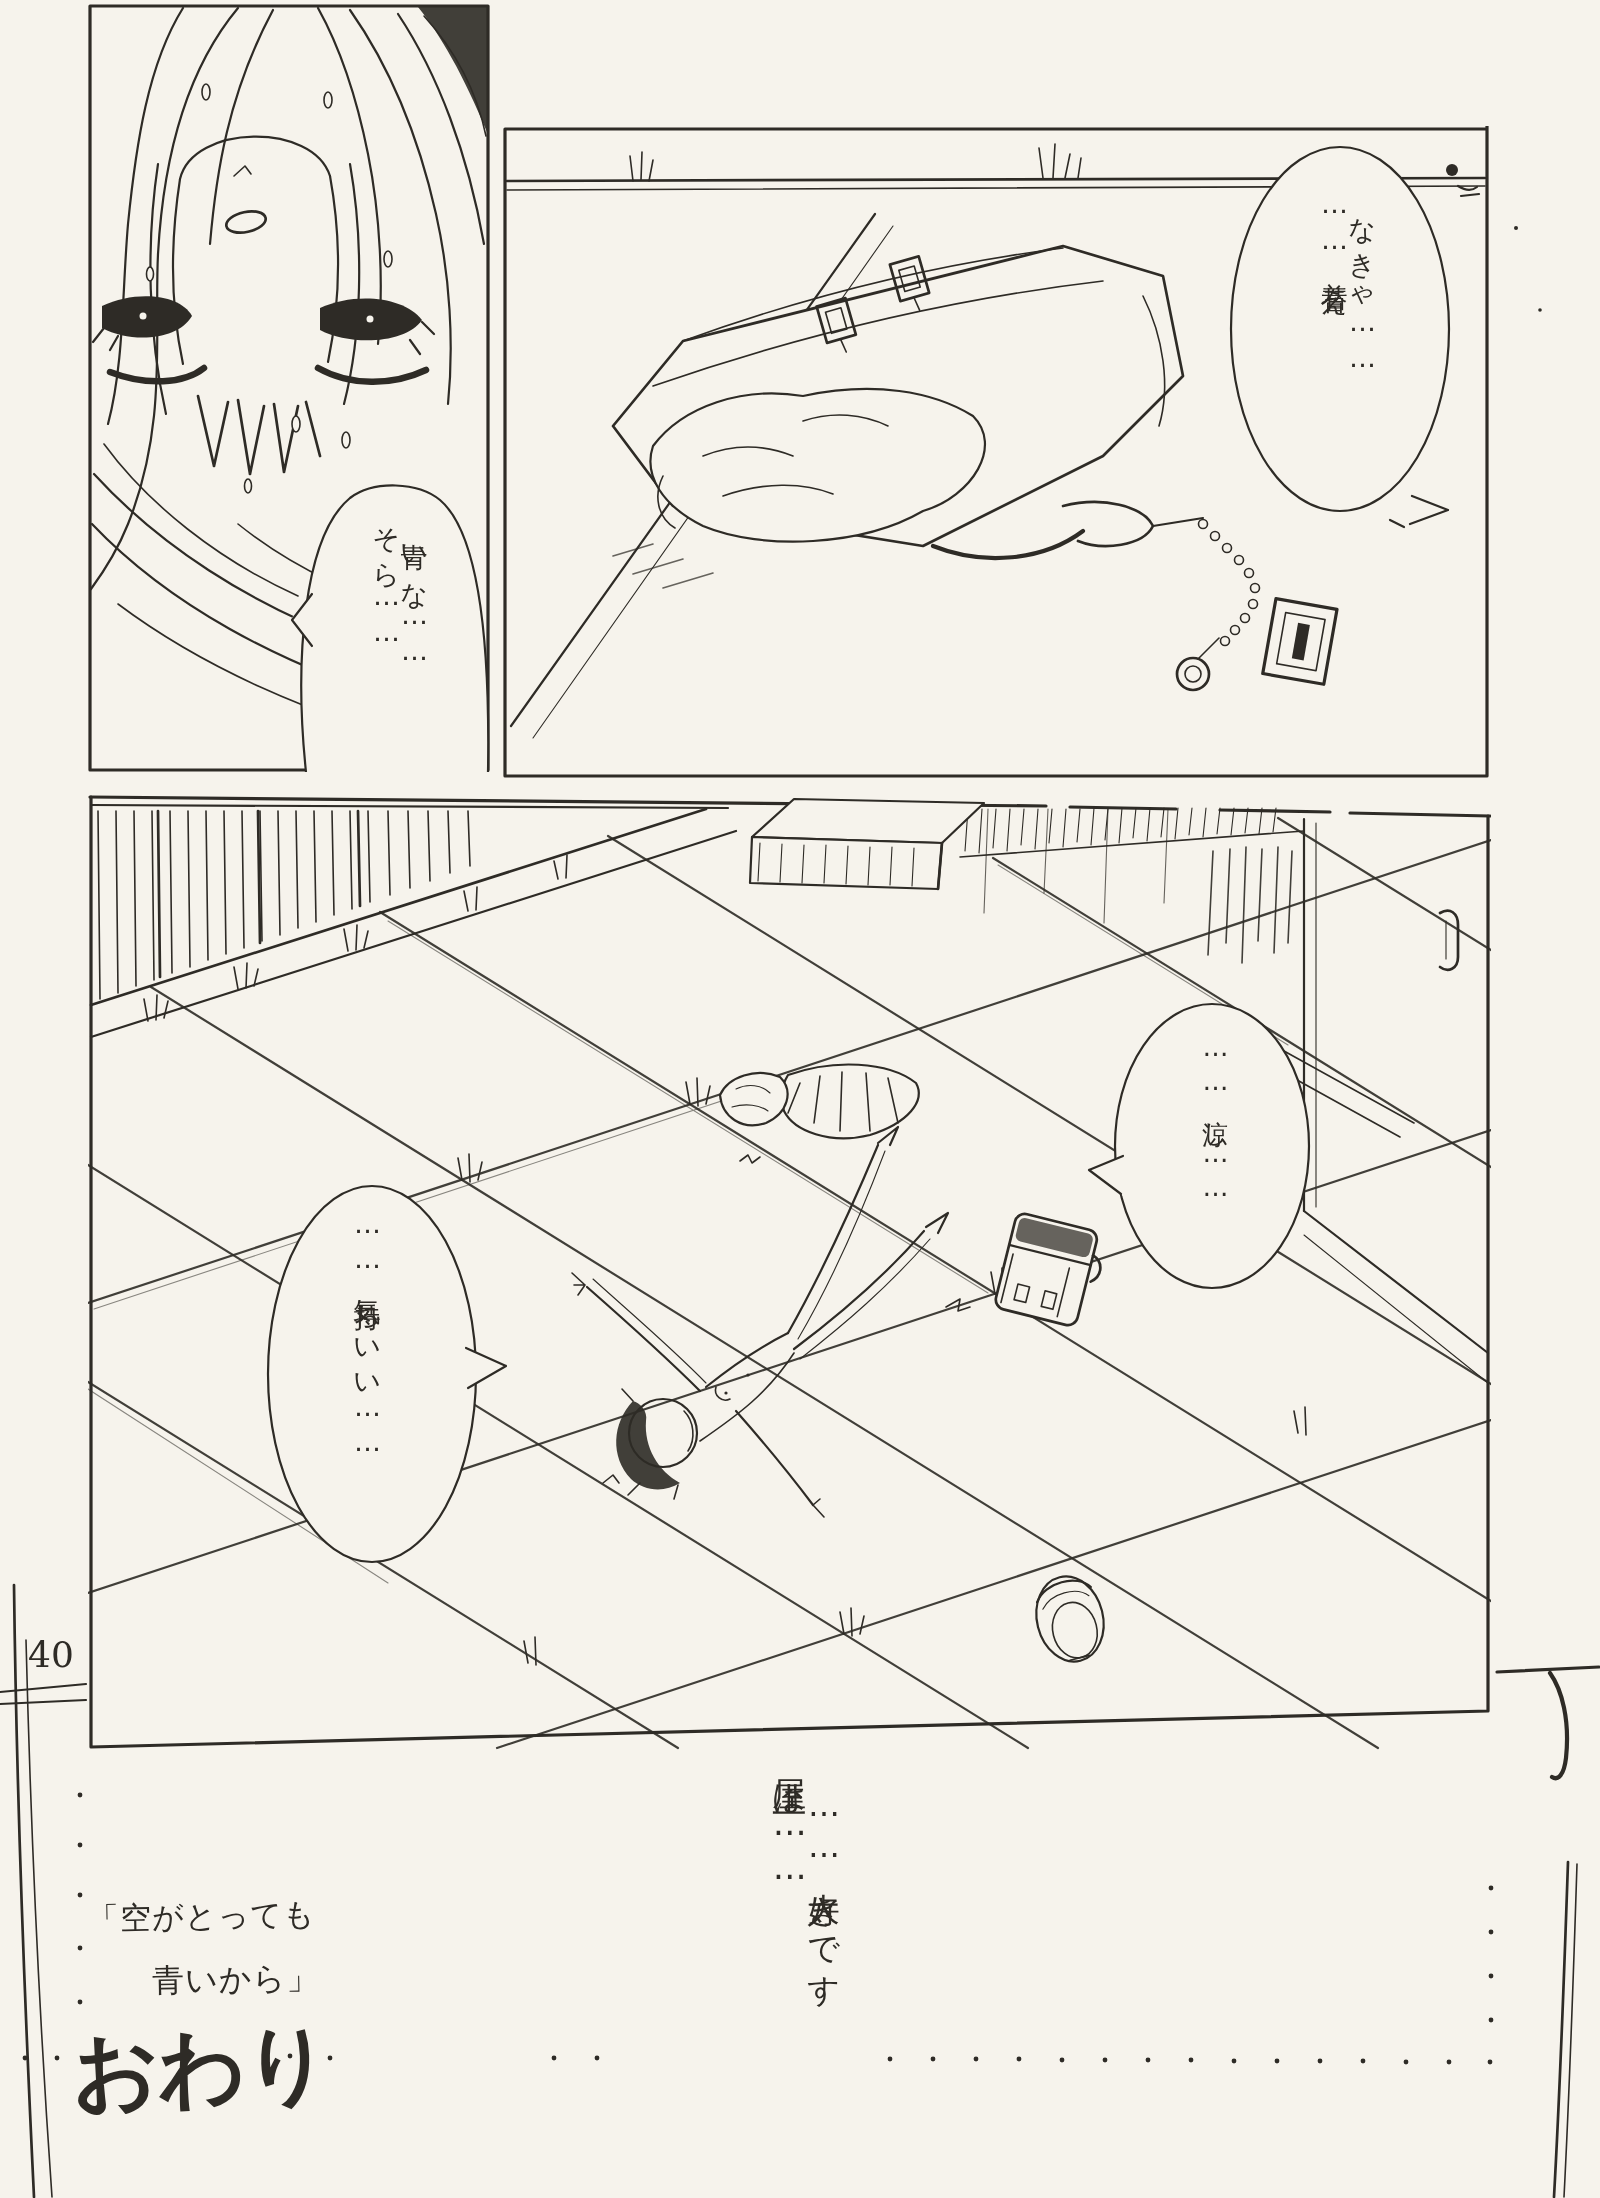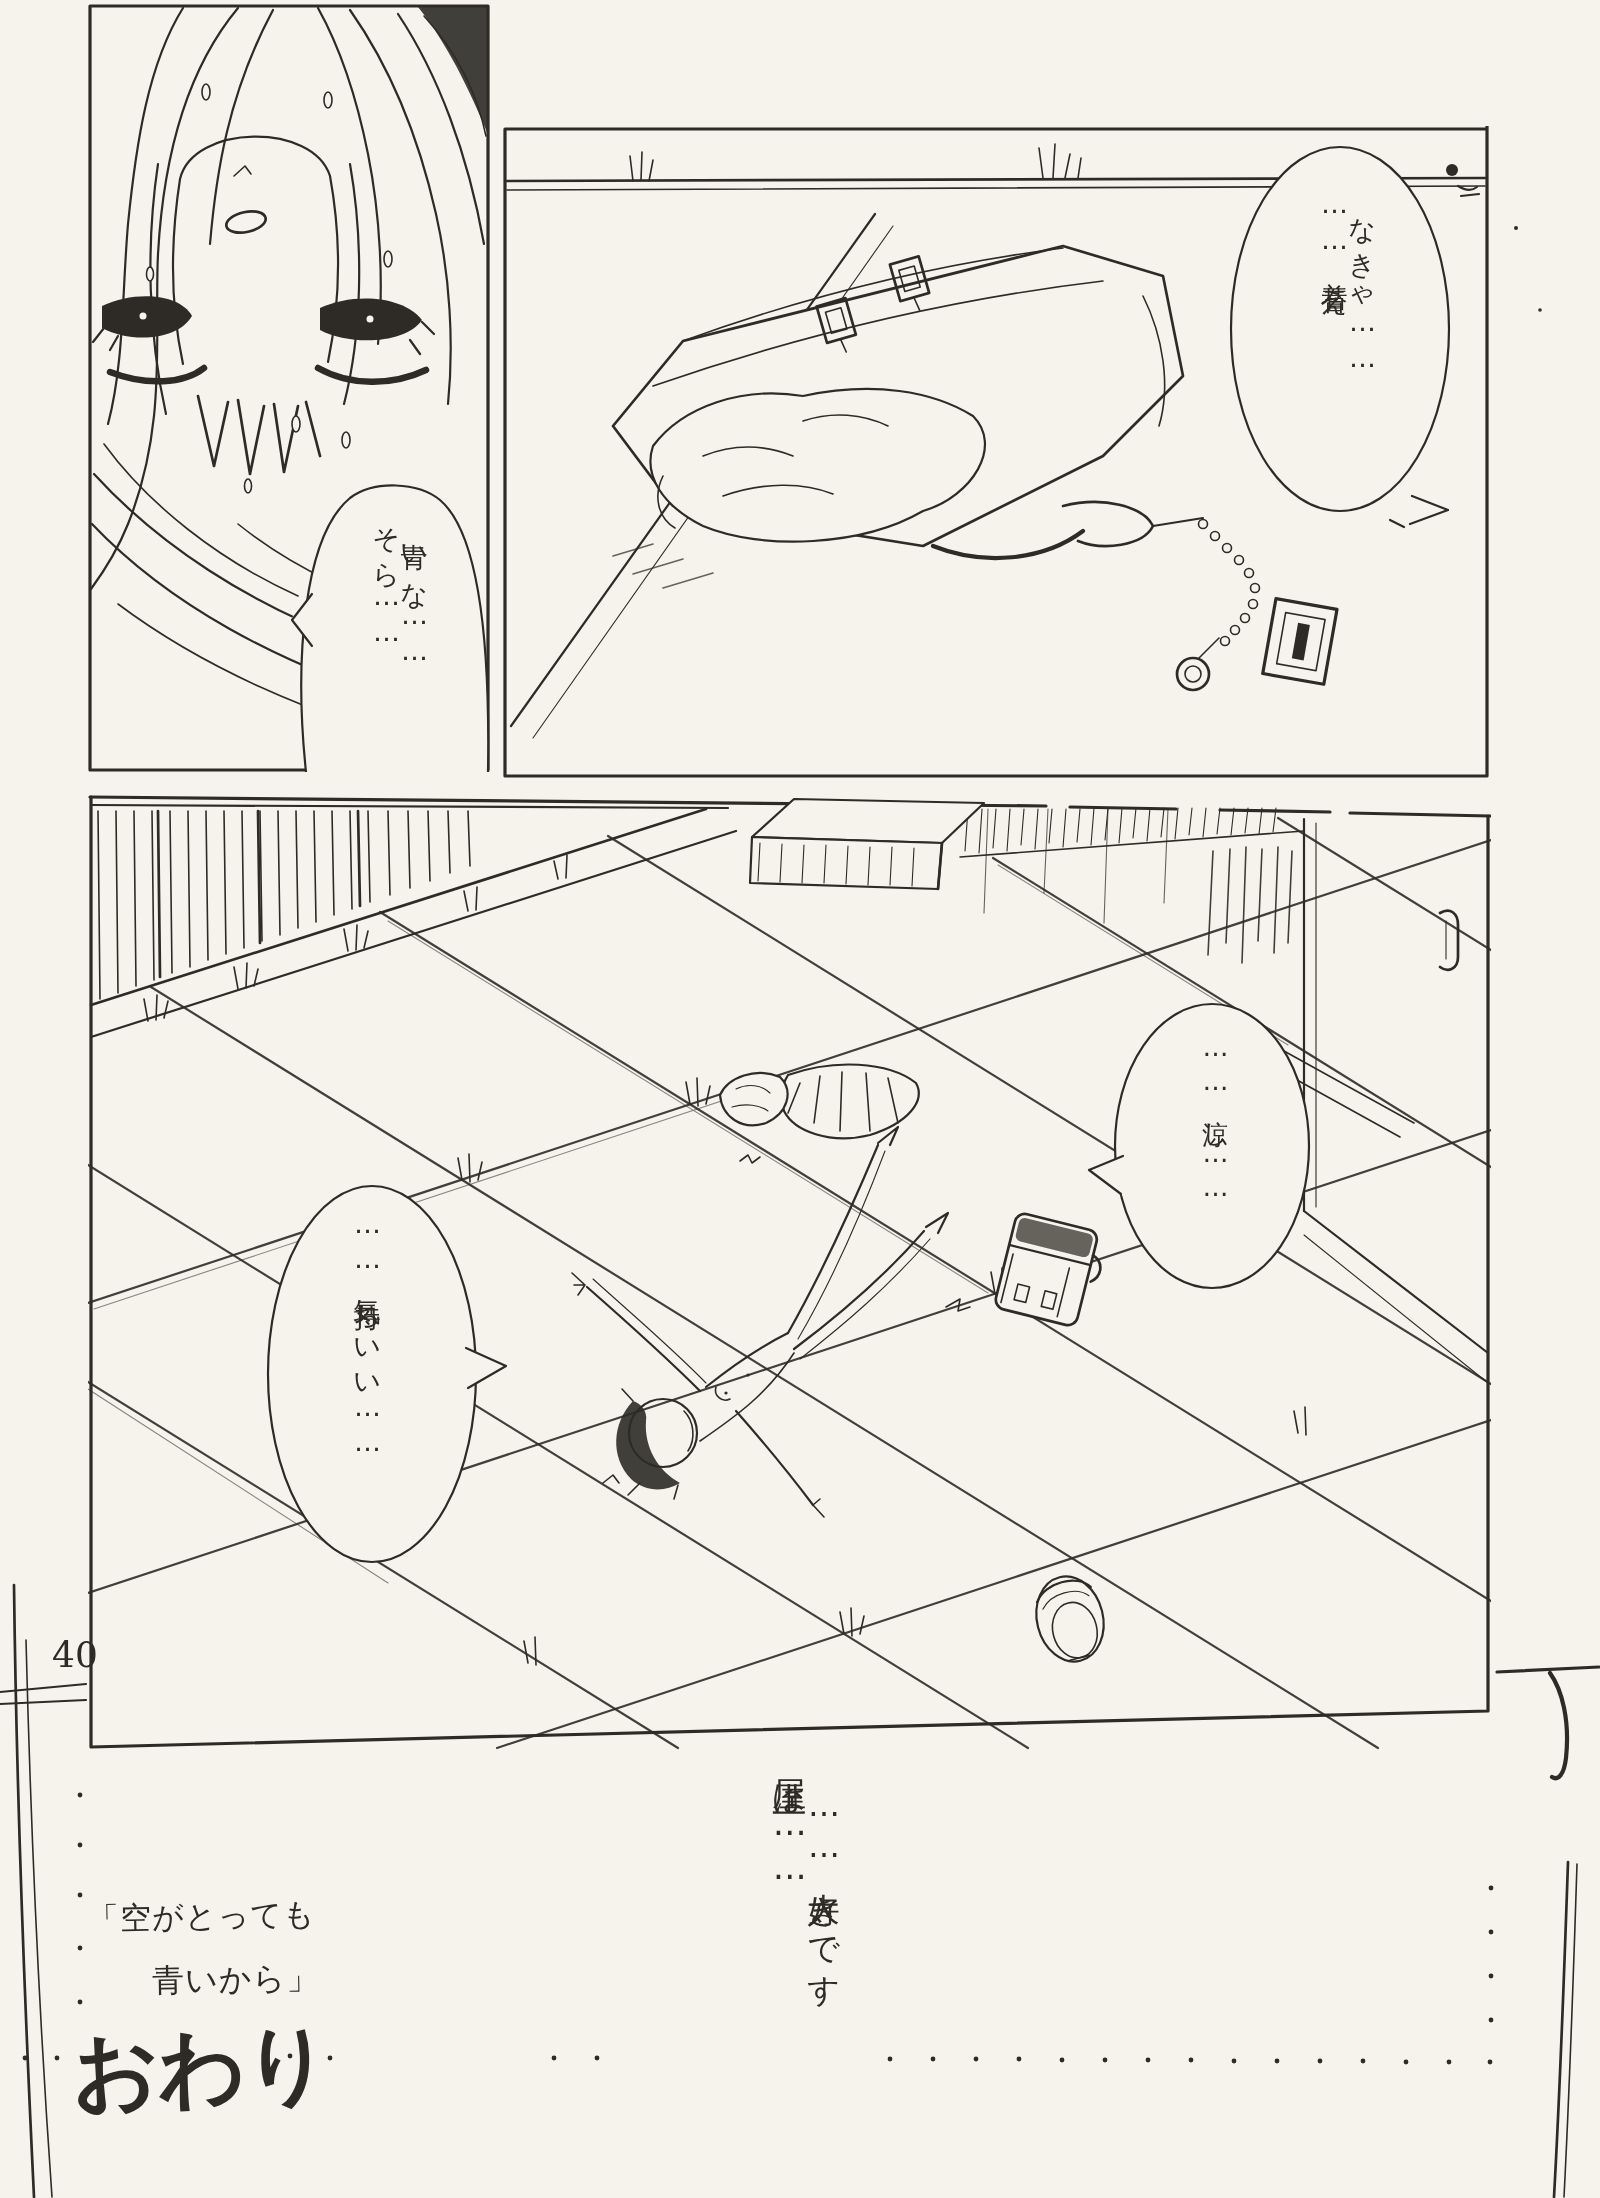--- a/index.html
+++ b/index.html
@@ -356,21 +356,21 @@
         <circle cx="1490" cy="2062" r="2.4"></circle>
       <circle cx="1491" cy="1888" r="2.4"></circle>
         <circle cx="1491" cy="1932" r="2.4"></circle>
       <circle cx="1491" cy="1976" r="2.4"></circle>
         <circle cx="1491" cy="2020" r="2.4"></circle>
       <circle cx="1516" cy="228" r="2"></circle>
         <circle cx="1540" cy="310" r="1.8"></circle>
     </g>
   </svg>
 
-  <div class="abs hand" style="left:52px; top:1634px; font-family:'DejaVu Serif', serif; font-size:36px;">40</div>
+  <div class="abs hand" style="left:28px; top:1634px; font-family:'DejaVu Serif', serif; font-size:36px;">40</div>
 
   <div class="vwrap" style="left:690px; top:1752px; width:150px; height:404px; justify-content:flex-end;">
     <span class="vcol" style="font-size:34px; letter-spacing:4px; margin-left:26px;">屋上は……</span>
     <span class="vcol" style="font-size:32px; letter-spacing:3px; padding-top:34px;">……大好きです</span>
   </div>
 
   <div class="abs hand" style="left:88px; top:1896px; font-size:31px; letter-spacing:1px; transform:rotate(-1.2deg);">「空がとっても</div>
   <div class="abs hand" style="left:152px; top:1958px; font-size:32px; letter-spacing:1px; transform:rotate(-1deg);">青いから」</div>
   <div class="abs hand" style="left:72px; top:2010px; font-size:86px; font-weight:700; letter-spacing:-2px; transform:rotate(-2deg);">おわり</div>
 

